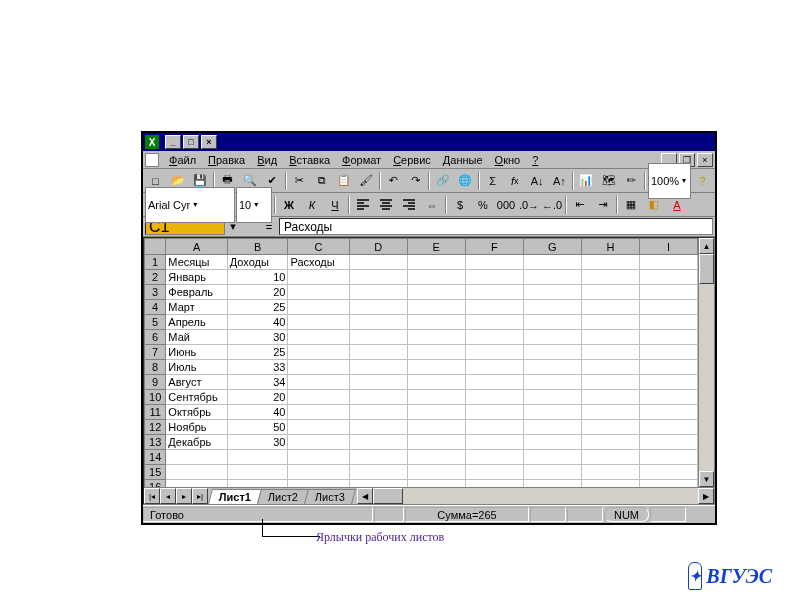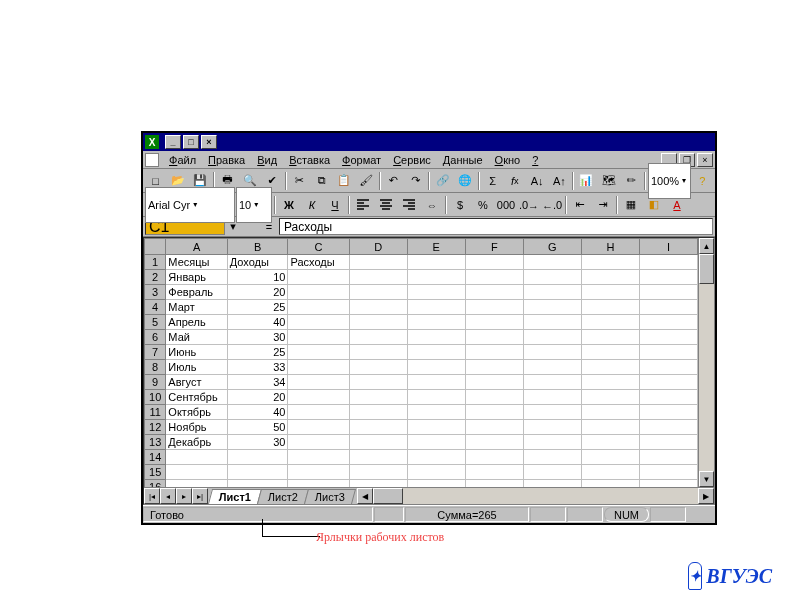--- a/index.html
+++ b/index.html
@@ -291,21 +291,21 @@
   .statusbar .cell.sum { width: 124px; justify-content:center;}
   .statusbar .cell.small { width: 36px; justify-content:center;}
   .statusbar .cell.num { width: 45px; justify-content:center;border-radius:7px;}
 
   
   .annotation {
     position: absolute;
     left: 316px; top: 530px;
     font-size: 12px;
     font-family: "Times New Roman", serif;
-    color: #ef4444;
+    color: #4c1d95;
   }
   .annotation-line {
     position: absolute;
     left: 262px; top: 519px;
     width: 58px; height: 18px;
     border-left: 1px solid #000;
     border-bottom: 1px solid #000;
   }
   
   .logo {

